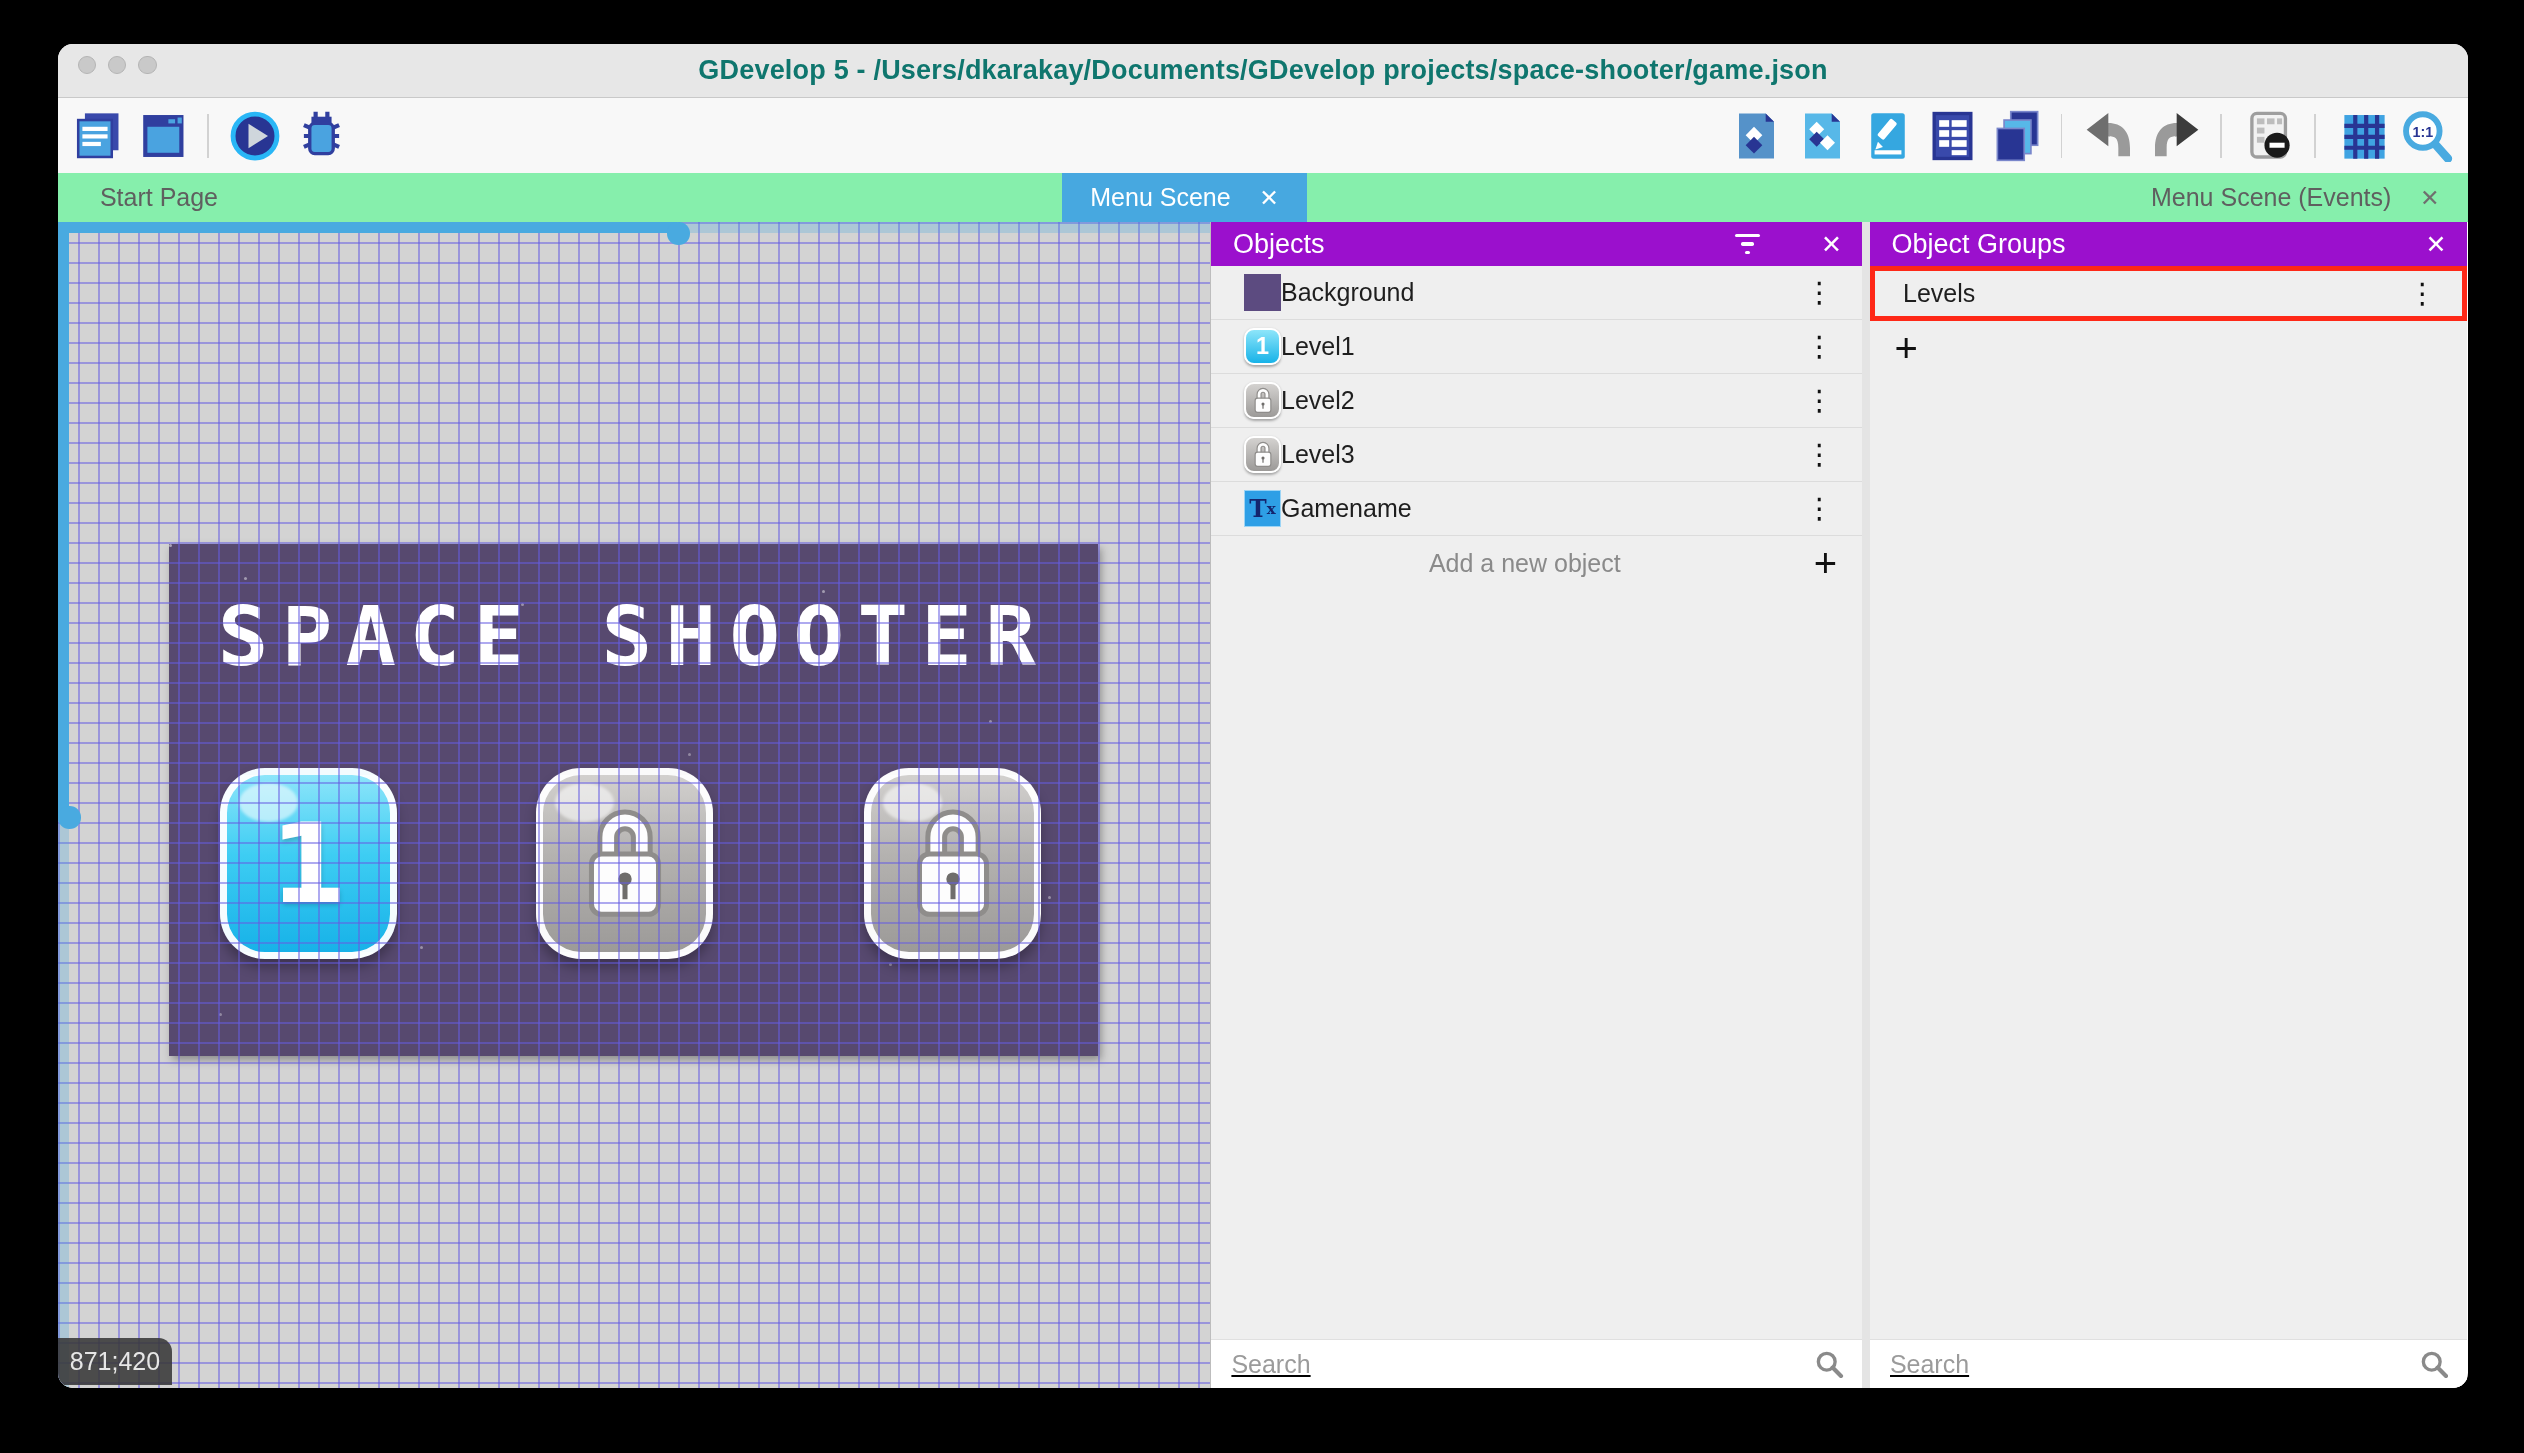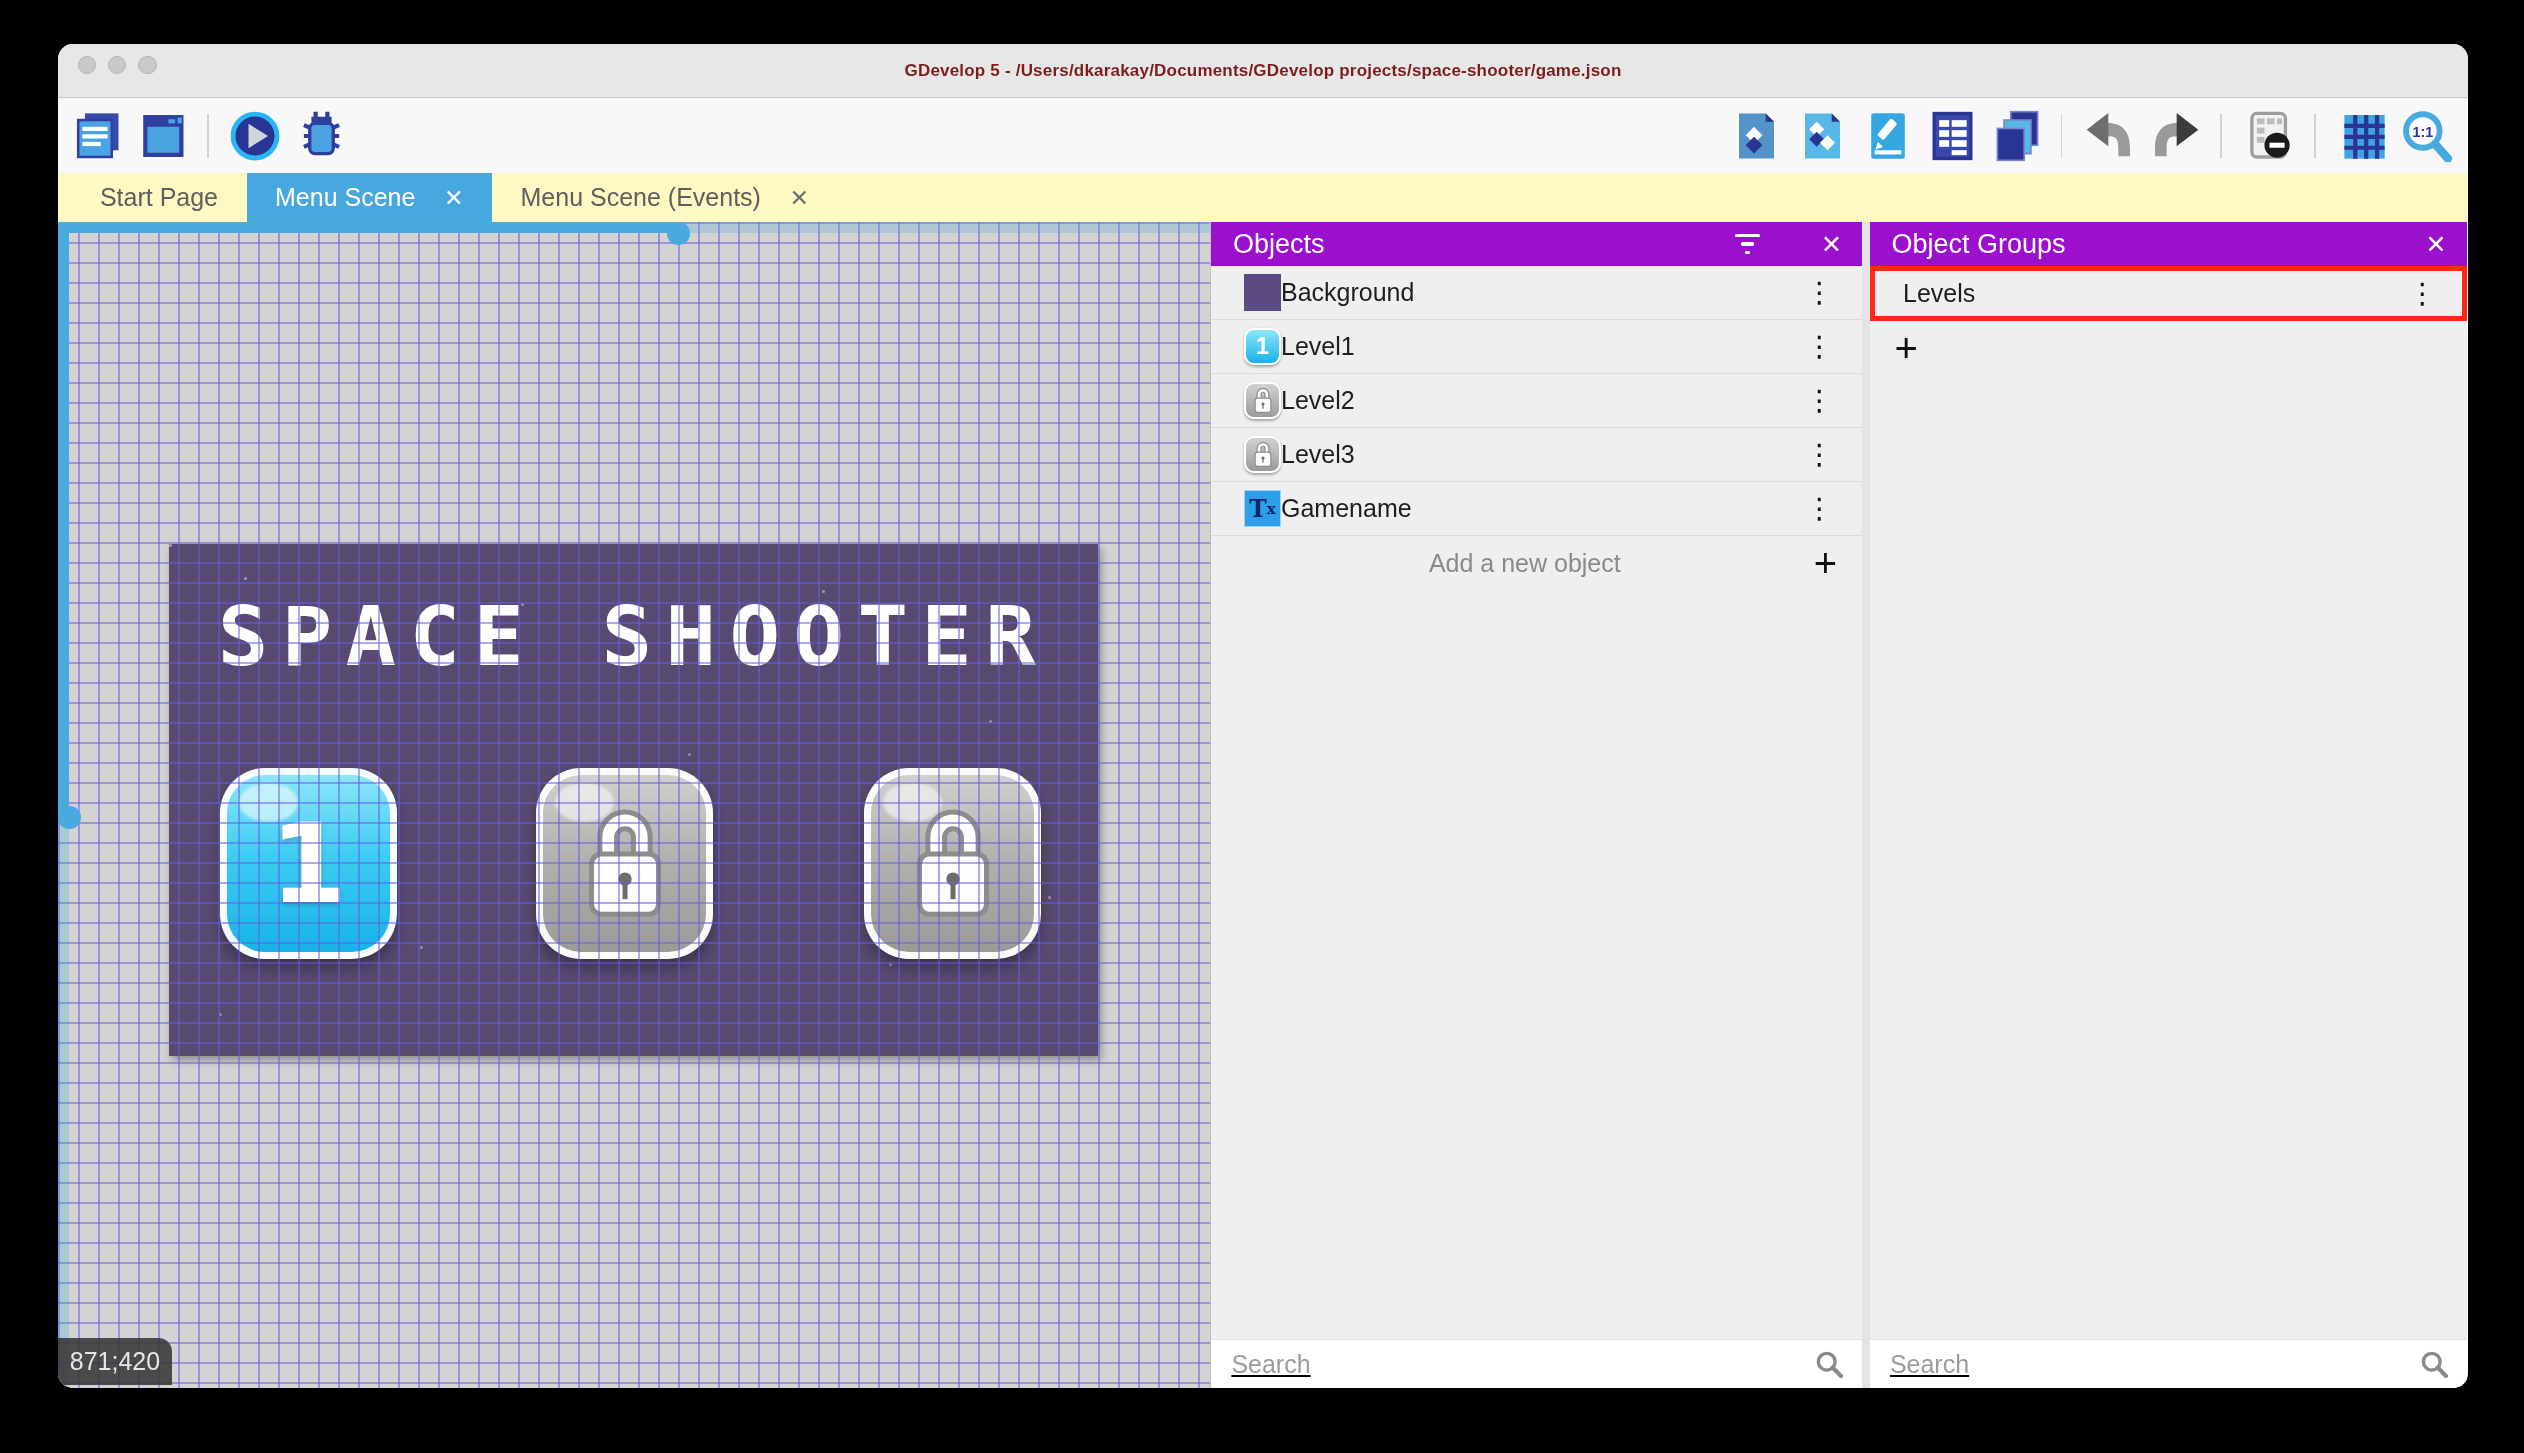--- a/index.html
+++ b/index.html
@@ -8,31 +8,31 @@
 
   
   .window{position:absolute;left:58px;top:44px;width:2410px;height:1344px;background:#fff;
     border-radius:15px;overflow:hidden;box-shadow:0 25px 67px rgba(0,0,0,.6);}
 
   
   .titlebar{position:relative;height:54px;background:#e7e7e7;border-bottom:1.7px solid #c9c9c9;
     display:flex;align-items:center;justify-content:center;}
   .traffic{position:absolute;left:20px;top:11.7px;display:flex;gap:11.7px;}
   .traffic span{width:18.4px;height:18.4px;border-radius:50%;background:#c9c9c9;border:0.8px solid #b4b4b4;}
-  .win-title{color:#7f1d1d;font-size:17px;font-weight:700;letter-spacing:0.2px;}
+  .win-title{color:#0f766e;font-size:27px;font-weight:700;letter-spacing:0.2px;}
 
   
   .toolbar{height:75px;background:#f8f8f8;display:flex;align-items:center;justify-content:space-between;
     padding:0 15px 0 11.7px;}
   .tb-group{display:flex;align-items:center;gap:13.4px;}
   .tb-btn{width:52px;height:55px;display:flex;align-items:center;justify-content:flex-end;cursor:pointer;}
   .tb-sep{width:1.7px;height:44px;background:#d2d2d2;margin:0 6.7px;}
 
   
-  .tabbar{height:49px;background:#fef9c3;display:flex;align-items:stretch;padding-left:13.4px;}
+  .tabbar{height:49px;background:#86efac;display:flex;align-items:stretch;padding-left:13.4px;justify-content:space-between;}
   .tab{display:flex;align-items:center;padding:0 28.5px;font-size:25px;color:#5f5f5f;cursor:pointer;gap:28.5px;}
   .tab.active{background:#47a8e0;color:#fff;}
   .tab .tab-close{font-size:23.4px;color:#6f6f6f;cursor:pointer;}
   .tab.active .tab-close{color:#fff;}
 
   
   .content{position:relative;display:flex;height:1166px;}
 
   
   .canvas{position:relative;width:1152px;height:100%;background:#d3d3d3;overflow:hidden;flex:none;}

